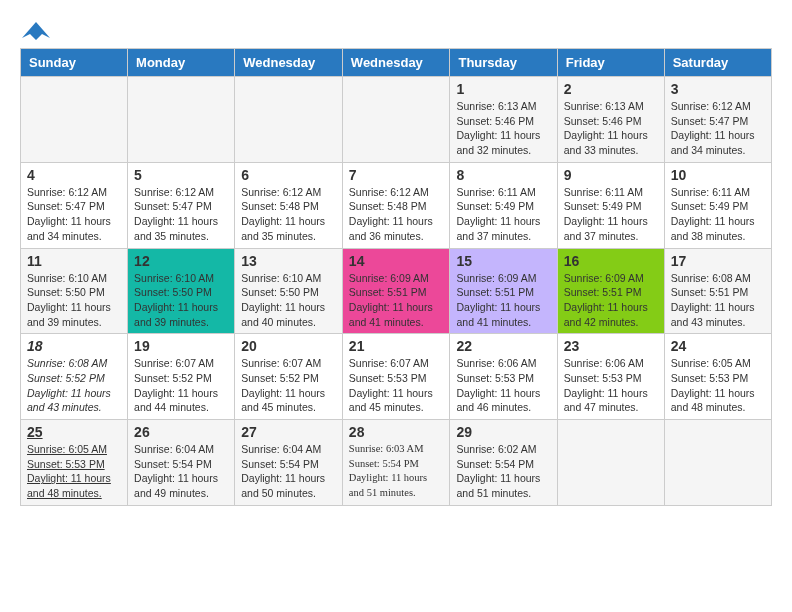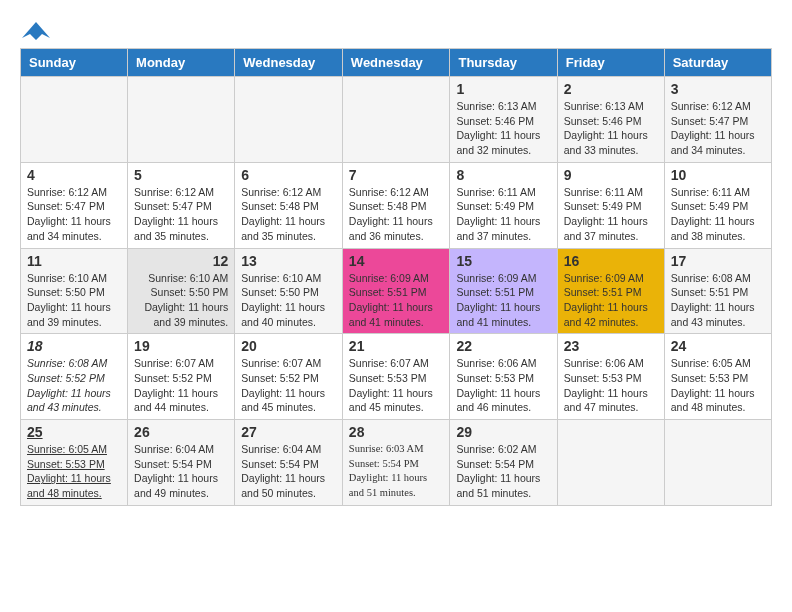--- a/index.html
+++ b/index.html
@@ -188,21 +188,21 @@
 Daylight: 11 hours and 38 minutes.</div>
         </td>
       </tr>
       <tr>
         <td style="background: rgb(245, 245, 245);">
           <div class="day-number">11</div>
           <div class="day-info" style="white-space: pre-line;">Sunrise: 6:10 AM
 Sunset: 5:50 PM
 Daylight: 11 hours and 39 minutes.</div>
         </td>
-        <td style="background: #e5e5e5; text-align: right;">
+        <td style="background: #14b8a6;">
           <div class="day-number">12</div>
           <div class="day-info" style="white-space: pre-line;">Sunrise: 6:10 AM
 Sunset: 5:50 PM
 Daylight: 11 hours and 39 minutes.</div>
         </td>
         <td style="background: rgb(245, 245, 245);">
           <div class="day-number">13</div>
           <div class="day-info" style="white-space: pre-line;">Sunrise: 6:10 AM
 Sunset: 5:50 PM
 Daylight: 11 hours and 40 minutes.</div>
@@ -212,21 +212,21 @@
           <div class="day-info" style="white-space: pre-line;">Sunrise: 6:09 AM
 Sunset: 5:51 PM
 Daylight: 11 hours and 41 minutes.</div>
         </td>
         <td style="background: #c4b5fd;">
           <div class="day-number">15</div>
           <div class="day-info" style="white-space: pre-line;">Sunrise: 6:09 AM
 Sunset: 5:51 PM
 Daylight: 11 hours and 41 minutes.</div>
         </td>
-        <td style="background: #eab308;">
+        <td style="background: #84cc16;">
           <div class="day-number">16</div>
           <div class="day-info" style="white-space: pre-line;">Sunrise: 6:09 AM
 Sunset: 5:51 PM
 Daylight: 11 hours and 42 minutes.</div>
         </td>
         <td style="background: rgb(245, 245, 245);">
           <div class="day-number">17</div>
           <div class="day-info" style="white-space: pre-line;">Sunrise: 6:08 AM
 Sunset: 5:51 PM
 Daylight: 11 hours and 43 minutes.</div>

